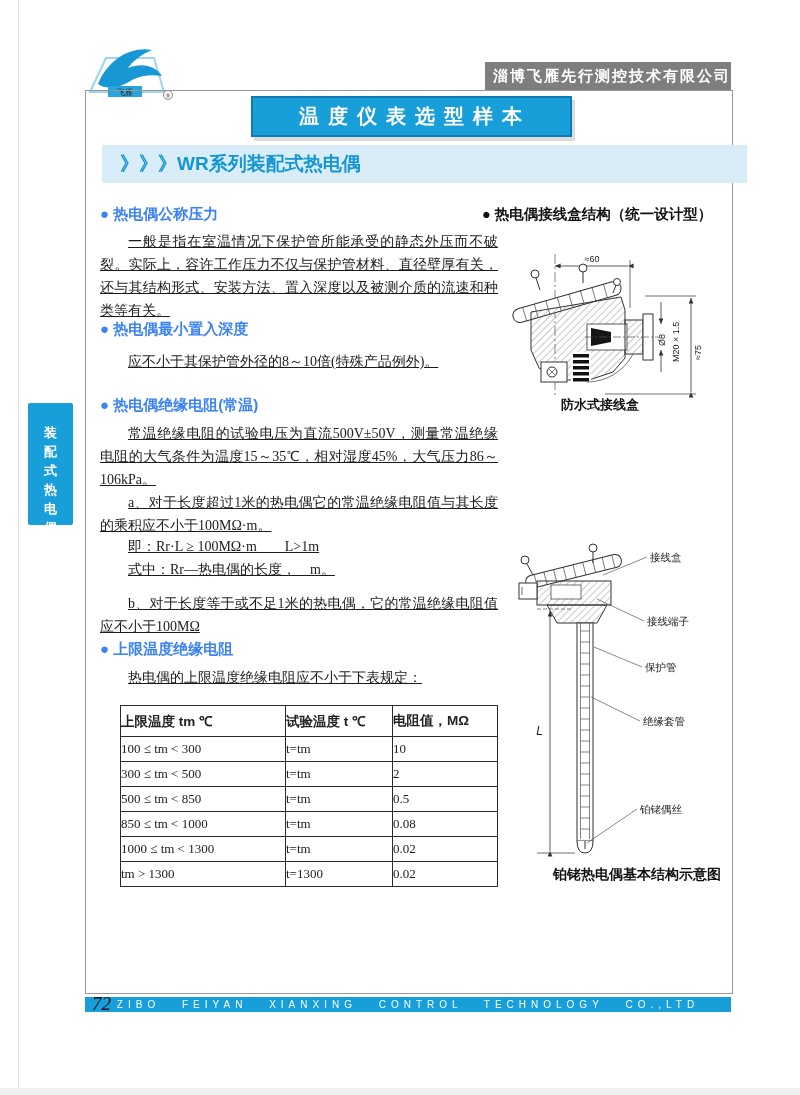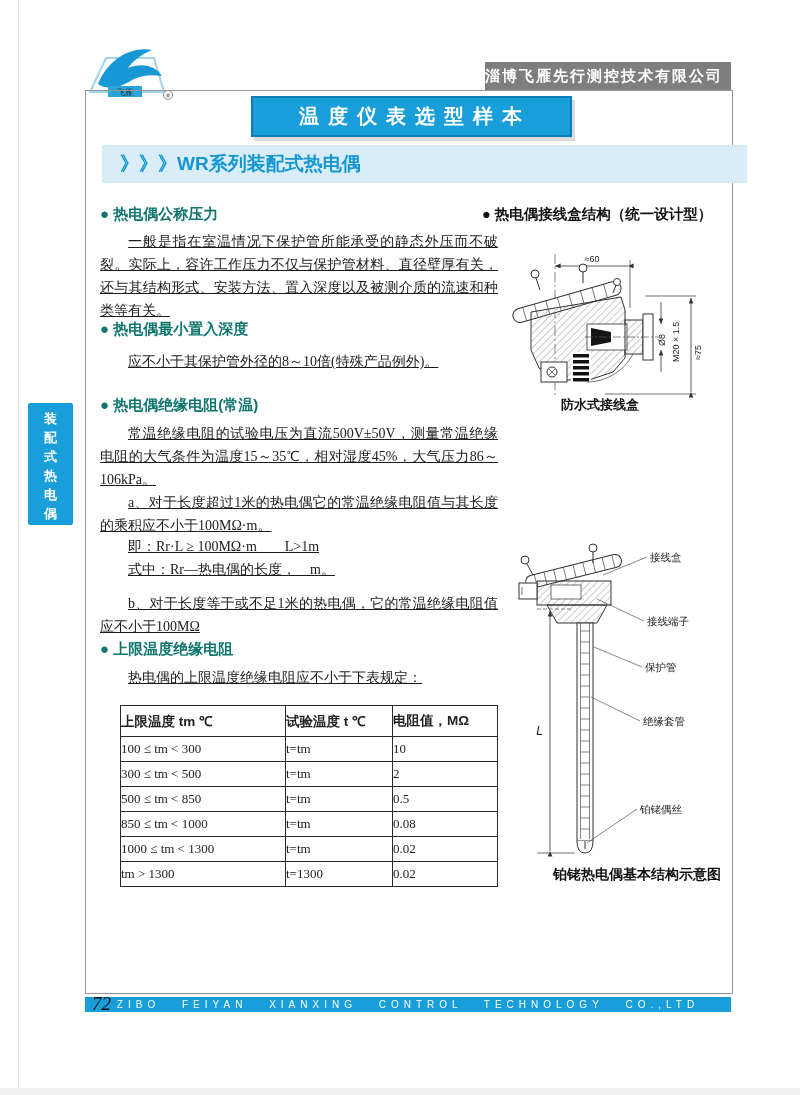--- a/index.html
+++ b/index.html
@@ -4,38 +4,38 @@
 <style>
   html,body{margin:0;padding:0;background:#ffffff;}
   .page{position:relative;width:800px;height:1095px;background:#ffffff;overflow:hidden;
         font-family:"Liberation Serif",serif;color:#222;}
   .scan-edge-left{position:absolute;left:18px;top:0;width:1px;height:1095px;background:#e2e2e2;}
   .scan-edge-bottom{position:absolute;left:0;top:1088px;width:800px;height:7px;background:#efefef;}
 
   
   .company-bar{position:absolute;left:485px;top:62px;width:246px;height:28px;background:#7e7e7e;
                color:#fff;font-family:"Liberation Sans",sans-serif;font-weight:bold;font-size:15px;
-               line-height:28px;text-align:left;letter-spacing:2px;white-space:nowrap;}
+               line-height:28px;text-align:right;letter-spacing:2px;white-space:nowrap;}
   .frame{position:absolute;left:85px;top:90px;width:646px;height:902px;border:1px solid #979797;}
   .logo{position:absolute;left:68px;top:40px;width:120px;height:62px;}
   .title-banner{position:absolute;left:251px;top:96px;width:317px;height:37px;background:#189ed9;
                 border:2px solid #0d7cb4;box-shadow:3px 4px 0 #dcdcdc;color:#fff;text-align:center;
                 font-weight:bold;font-size:20px;line-height:36px;letter-spacing:2px;white-space:nowrap;}
   .section-strip{position:absolute;left:102px;top:145px;width:645px;height:38px;background:#d9edf8;}
   .section-strip .t{position:absolute;left:18px;top:0;line-height:38px;color:#1496d2;font-weight:bold;
                     font-size:19px;font-family:"Liberation Sans",sans-serif;white-space:nowrap;}
 
   
   .side-tab{position:absolute;left:28px;top:403px;width:45px;height:122px;background:#189ed9;border-radius:2px;}
-  .side-tab .v{width:15px;margin:6px auto 0;color:#fff;font-family:"Liberation Sans",sans-serif;
+  .side-tab .v{width:15px;margin:20px auto 0;color:#fff;font-family:"Liberation Sans",sans-serif;
                font-weight:bold;font-size:13px;line-height:19px;word-break:break-all;text-align:center;}
 
   
   .h{position:absolute;left:100px;width:400px;font-family:"Liberation Sans",sans-serif;
-     font-weight:bold;font-size:15px;color:#0f766e;white-space:nowrap;}
+     font-weight:bold;font-size:15px;color:#3b82f6;white-space:nowrap;}
   .p{position:absolute;left:100px;width:398px;font-size:14px;line-height:23px;text-align:justify;
      text-indent:2em;color:#1c1c1c;text-decoration:underline;}
   .p.nojust{text-align:left;}
   .rh{position:absolute;left:482px;width:250px;font-family:"Liberation Sans",sans-serif;
       font-weight:bold;font-size:14.5px;color:#111;white-space:nowrap;}
 
   
   .spec-table{position:absolute;left:120px;top:705px;border-collapse:collapse;}
   .spec-table th,.spec-table td{border:1px solid #2a2a2a;text-align:left;padding:0;}
   .spec-table th{height:30px;font-family:"Liberation Sans",sans-serif;font-size:13.5px;font-weight:bold;}

